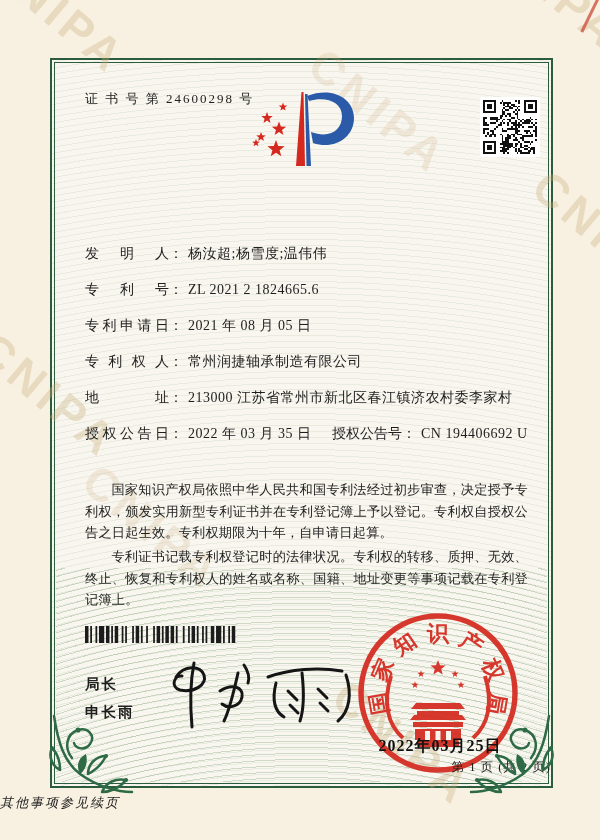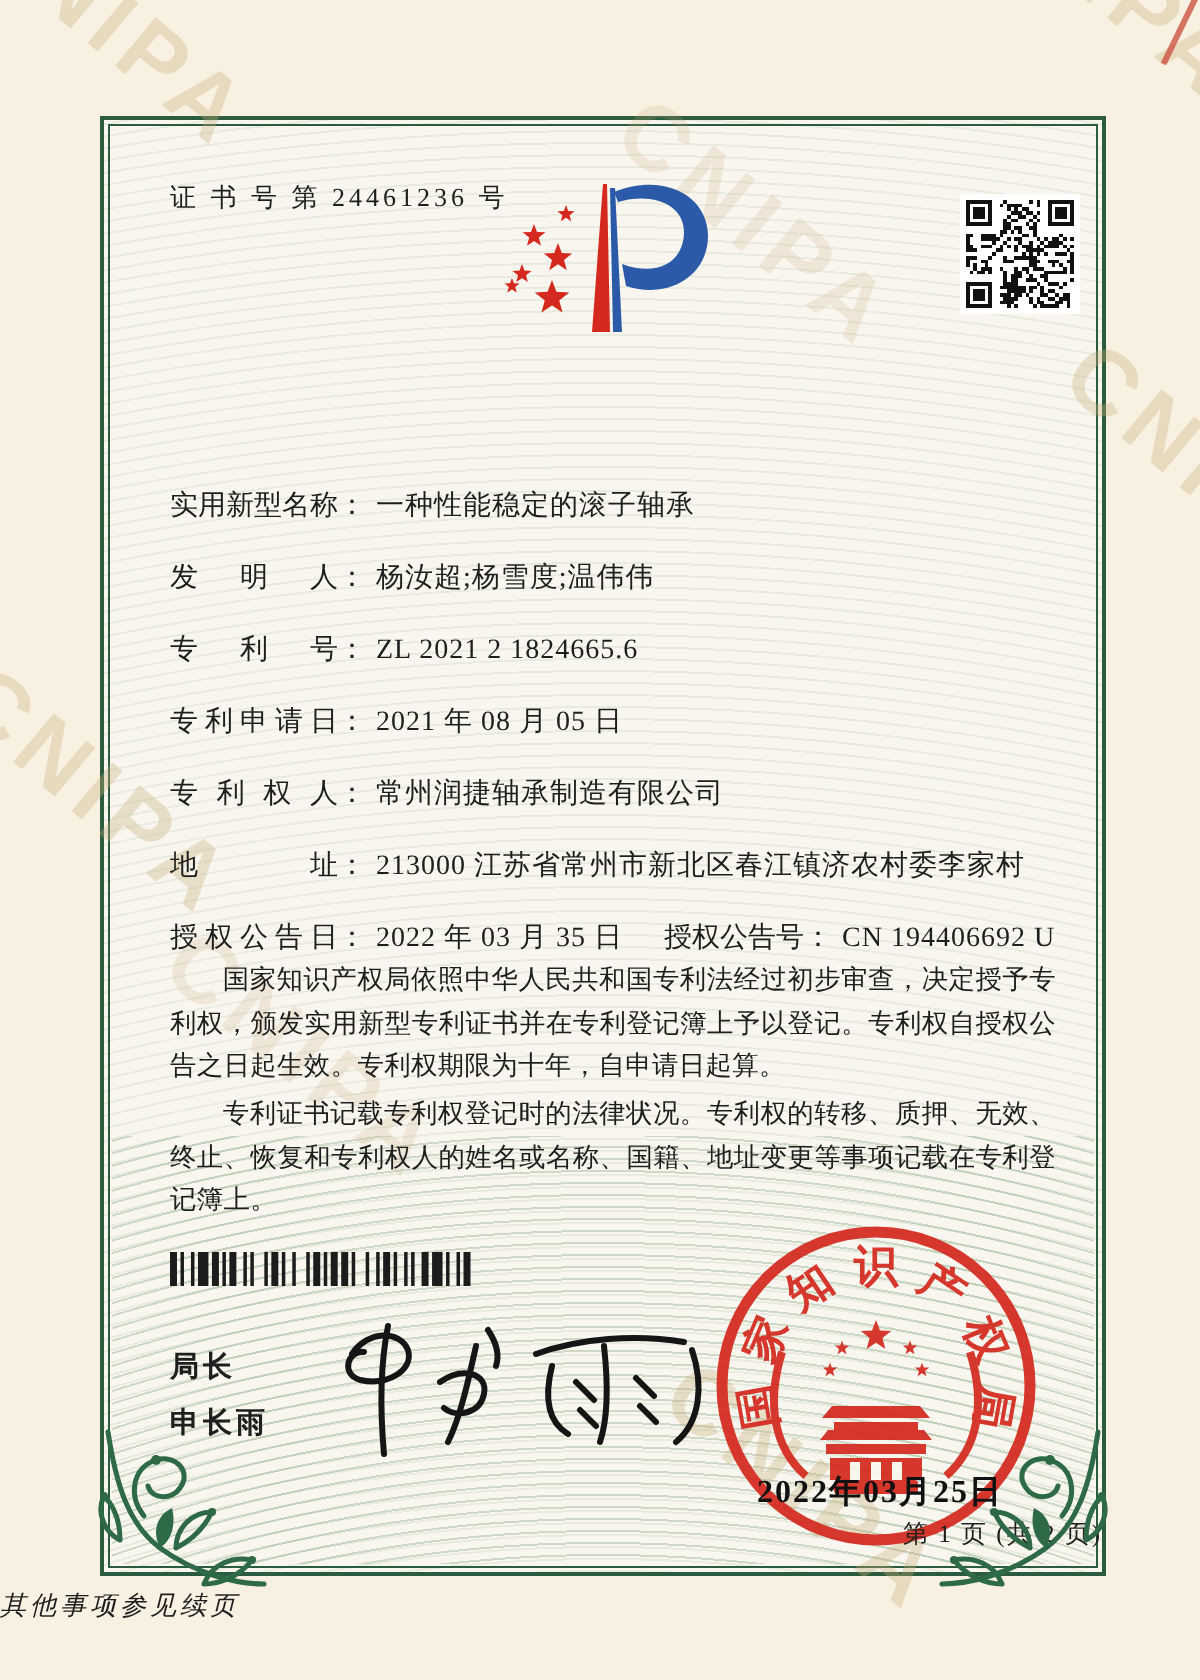--- a/index.html
+++ b/index.html
@@ -98,21 +98,21 @@
       <circle cx="46" cy="22" r="2.5"></circle>
         <circle cx="20" cy="40" r="2"></circle>
       <circle cx="74" cy="48" r="2"></circle>
         <circle cx="94" cy="72" r="2"></circle>
       <path d="M48,66 C44,58 46,50 54,46 C56,54 54,62 48,66 Z"></path>
     </g>
   </svg>
 
   <div class="content">
 
-    <div class="cert-no">证 书 号 第 24461236 号</div>
+    <div class="cert-no">证 书 号 第 24600298 号</div>
 
     <svg class="logo" viewBox="0 0 112 90">
       <path d="M57,10 C82,0 104,12 104,32 C104,52 84,64 63,57 L61,46 C80,53 92,44 92,30 C92,16 76,10 59,15 Z" fill="#2b5aa8"></path>
       <polygon points="55,8 57.5,8 61,80 56.5,80" fill="#2b5aa8"></polygon>
       <polygon points="51.5,6 53.5,6 55,80 46,80" fill="#d5281e"></polygon>
       <g id="logo-stars" fill="#d5281e">
           <polygon points="33.0,16.5 34.1,19.5 37.3,19.6 34.8,21.6 35.6,24.6 33.0,22.9 30.4,24.6 31.2,21.6 28.7,19.6 31.9,19.5"></polygon>
           <polygon points="17.0,26.0 18.5,30.0 22.7,30.1 19.4,32.8 20.5,36.9 17.0,34.5 13.5,36.9 14.6,32.8 11.3,30.1 15.5,30.0"></polygon>
           <polygon points="29.0,35.5 30.9,40.5 36.1,40.7 32.0,44.0 33.4,49.1 29.0,46.1 24.6,49.1 26.0,44.0 21.9,40.7 27.1,40.5"></polygon>
           <polygon points="11.0,46.0 12.2,49.3 15.8,49.5 13.0,51.6 13.9,55.0 11.0,53.1 8.1,55.0 9.0,51.6 6.2,49.5 9.8,49.3"></polygon>
@@ -395,23 +395,20 @@
         <rect x="23" y="1" width="5" height="5" fill="#fff"></rect>
         <rect x="24" y="2" width="3" height="3" fill="#111"></rect>
         <rect x="0" y="22" width="7" height="7" fill="#111"></rect>
         <rect x="1" y="23" width="5" height="5" fill="#fff"></rect>
         <rect x="2" y="24" width="3" height="3" fill="#111"></rect>
       </svg>
 
 
     <div class="fields">
       <div class="row">
-        <span class="lbl">实用新型名称</span><span class="colon">：</span><span class="val">一种性能稳定的滚子轴承</span>
-      </div>
-      <div class="row">
         <span class="lbl">发明人</span><span class="colon">：</span><span class="val">杨汝超;杨雪度;温伟伟</span>
       </div>
       <div class="row">
         <span class="lbl">专利号</span><span class="colon">：</span><span class="val">ZL 2021 2 1824665.6</span>
       </div>
       <div class="row">
         <span class="lbl">专利申请日</span><span class="colon">：</span><span class="val">2021 年 08 月 05 日</span>
       </div>
       <div class="row">
         <span class="lbl">专利权人</span><span class="colon">：</span><span class="val">常州润捷轴承制造有限公司</span>

